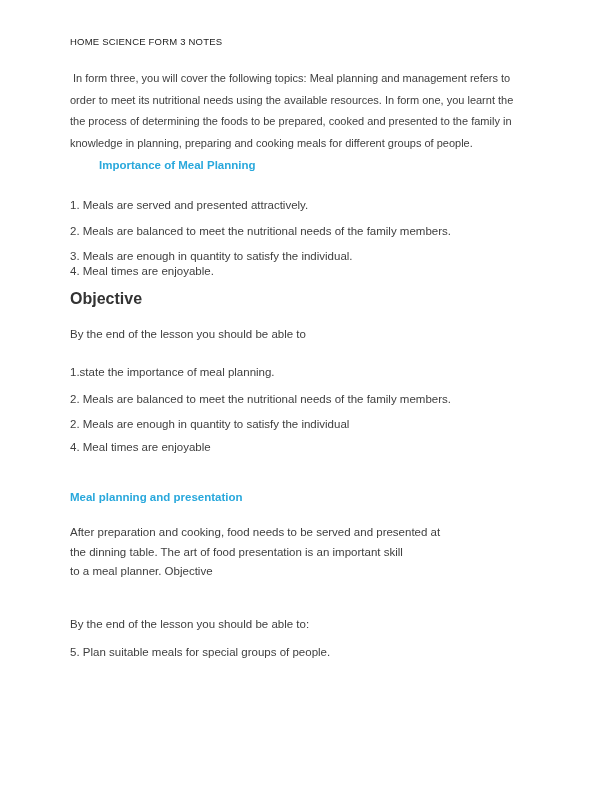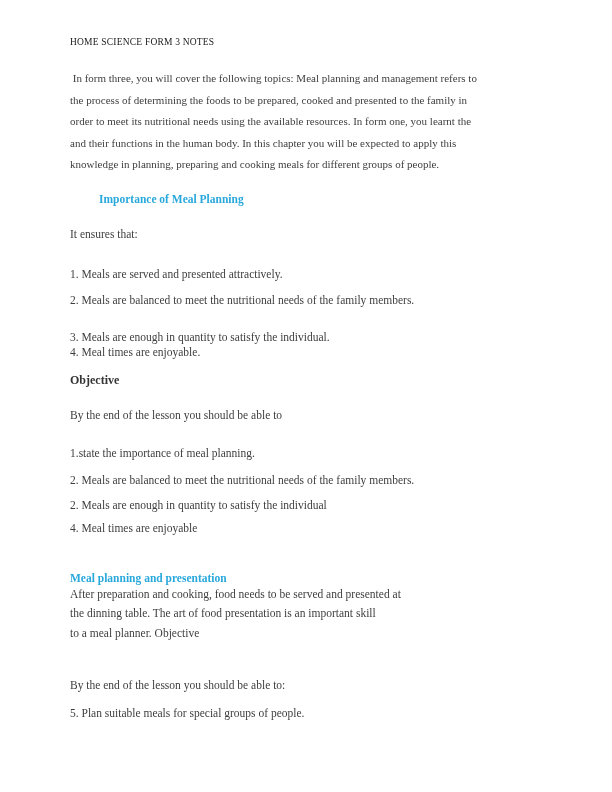--- a/index.html
+++ b/index.html
@@ -3,21 +3,21 @@
 <meta charset="utf-8">
 <style>
   html, body { margin: 0; padding: 0; background: #ffffff; }
   .page {
     position: relative;
     width: 553px;
     height: 792px;
     box-sizing: border-box;
     padding: 36px 55px 0 70px;
     background: #ffffff;
-    font-family: Liberation Serif, serif;
+    font-family: Liberation Sans, sans-serif;
     overflow: hidden;
   }
   .doc-header {
     font-size: 9.5px;
     line-height: 12px;
     color: #1a1a1a;
     letter-spacing: 0.2px;
     white-space: pre;
   }
   .para-lines { margin-top: 20px; }
@@ -28,75 +28,73 @@
     color: #3e3e3e;
   }
   .blue-heading {
     font-size: 11.5px;
     line-height: 14px;
     font-weight: 700;
     color: #29a8dc;
     white-space: pre;
   }
   .bold-heading {
-    font-size: 12px;
+    font-size: 16px;
     line-height: 14px;
     font-weight: 700;
     color: #333333;
     white-space: pre;
   }
   .text-line {
     font-size: 11.5px;
     line-height: 14px;
     white-space: pre;
     color: #3e3e3e;
   }
   
-  .m-h1     { margin-top: 16px; padding-left: 29px; }
+  .m-h1     { margin-top: 4px; padding-left: 29px; }
   .m-lead1  { margin-top: 21px; }
   .m-i1a    { margin-top: 26px; }
   .m-i1b    { margin-top: 12px; }
-  .m-i1c    { margin-top: 23px; }
+  .m-i1c    { margin-top: 11px; }
   .m-i1d    { margin-top: 1px; }
   .m-obj    { margin-top: 14px; }
   .m-lead2  { margin-top: 21px; }
   .m-i2a    { margin-top: 24px; }
   .m-i2b    { margin-top: 13px; }
   .m-i2c    { margin-top: 11px; }
   .m-i2d    { margin-top: 9px; }
   .m-h2     { margin-top: 36px; }
-  .para2 { }
+  .para2 { margin-top: 19px; }
   .para2 .line {
     font-size: 11.5px;
     line-height: 19.5px;
     white-space: pre;
     color: #3e3e3e;
   }
   .m-lead3  { margin-top: 35px; }
   .m-i3a    { margin-top: 14px; }
   .m-i3b    { margin-top: 13px; }
 </style>
 </head>
 <body>
 
 <div class="page">
 
   <div class="doc-header">HOME SCIENCE FORM 3 NOTES</div>
 
   <div class="para-lines">
     <div class="line"> In form three, you will cover the following topics: Meal planning and management refers to</div>
+    <div class="line">order to meet its nutritional needs using the available resources. In form one, you learnt the</div>
     <div class="line">the process of determining the foods to be prepared, cooked and presented to the family in</div>
-    <div class="line">order to meet its nutritional needs using the available resources. In form one, you learnt the</div>
-    <div class="line">and their functions in the human body. In this chapter you will be expected to apply this</div>
     <div class="line">knowledge in planning, preparing and cooking meals for different groups of people.</div>
   </div>
 
   <div class="blue-heading m-h1">Importance of Meal Planning</div>
 
-  <div class="text-line m-lead1">It ensures that:</div>
   <div class="text-line m-i1a">1. Meals are served and presented attractively.</div>
   <div class="text-line m-i1b">2. Meals are balanced to meet the nutritional needs of the family members.</div>
   <div class="text-line m-i1c">3. Meals are enough in quantity to satisfy the individual.</div>
   <div class="text-line m-i1d">4. Meal times are enjoyable.</div>
 
   <div class="bold-heading m-obj">Objective</div>
 
   <div class="text-line m-lead2">By the end of the lesson you should be able to</div>
   <div class="text-line m-i2a">1.state the importance of meal planning.</div>
   <div class="text-line m-i2b">2. Meals are balanced to meet the nutritional needs of the family members.</div>

